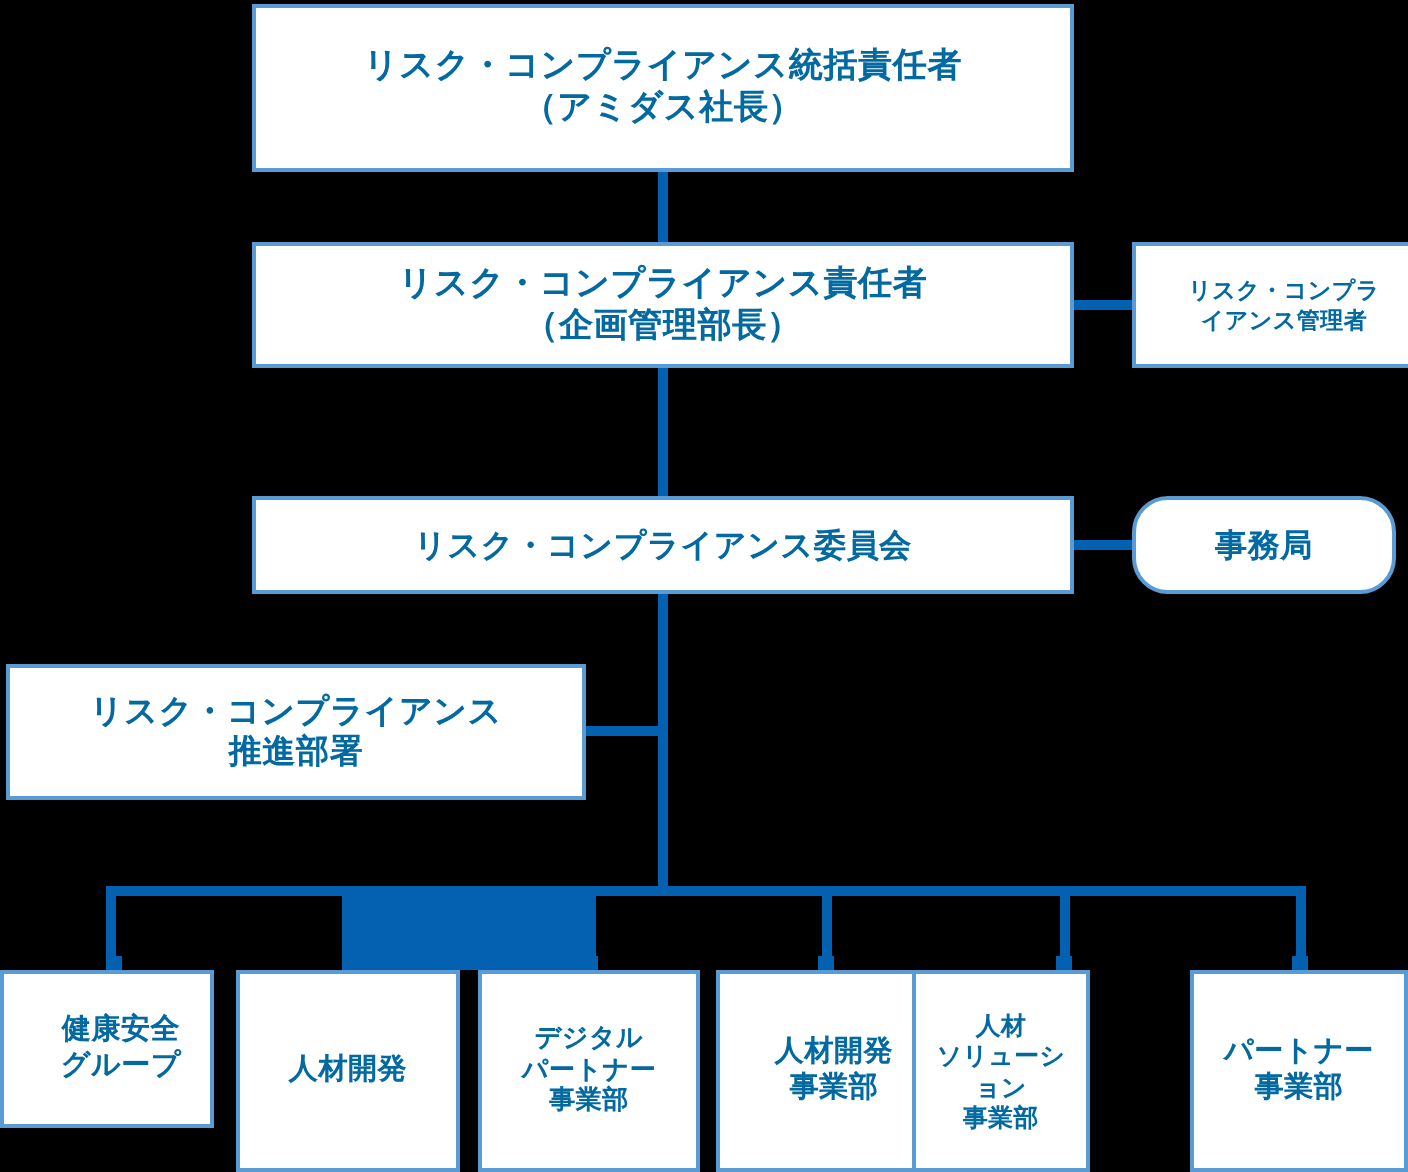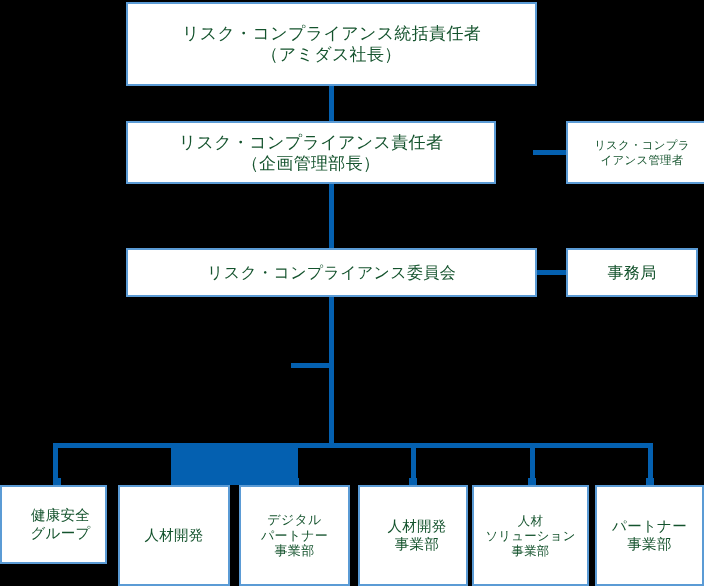--- a/index.html
+++ b/index.html
@@ -28,38 +28,38 @@
   
   .node{
     position:absolute;
     box-sizing:border-box;
     background:#ffffff;
     border:2px solid #5b9bd5;
     display:flex;
     align-items:center;
     justify-content:center;
     text-align:center;
-    color:#14532d;
-    font-weight:normal;
+    color:#0369a1;
+    font-weight:bold;
     line-height:1.22;
     letter-spacing:0.02em;
     z-index:3;
     padding:2px 4px;
   }
   .node .txt{
     display:block;
     width:100%;
     white-space:pre-line;
   }
 
   .lvl1{font-size:17px;}
   .lvl2{font-size:17px;}
   .lvl3{font-size:16px;}
   .aside-sm{font-size:11.5px;}
-  .aside-md{font-size:16px;}
+  .aside-md{font-size:16px;border-radius:18px;}
   .promo{font-size:16.5px;}
   .dept{font-size:14.5px;}
   .dept.small{font-size:13px;}
   .dept.xsmall{font-size:12.4px;}
 </style>
 </head>
 <body>
 
 <div id="chart">
 
@@ -93,38 +93,42 @@
   <div class="line" style="left:291px; top:478px; width:8px; height:8px;"></div>
   <div class="line" style="left:409px; top:478px; width:8px; height:8px;"></div>
   <div class="line" style="left:528px; top:478px; width:8px; height:8px;"></div>
   <div class="line" style="left:646px; top:478px; width:8px; height:8px;"></div>
 
   <div class="node lvl1" style="left:126px; top:2px; width:411px; height:84px;">
     <span class="txt">リスク・コンプライアンス統括責任者
 （アミダス社長）</span>
   </div>
 
-  <div class="node lvl2" style="left:126px; top:121px; width:370px; height:63px;">
+  <div class="node lvl2" style="left:126px; top:121px; width:411px; height:63px;">
     <span class="txt">リスク・コンプライアンス責任者
 （企画管理部長）</span>
   </div>
 
   <div class="node aside-sm" style="left:566px; top:121px; width:152px; height:63px;justify-content:center;">
     <span class="txt">リスク・コンプラ
 イアンス管理者</span>
   </div>
 
   <div class="node lvl3" style="left:126px; top:248px; width:411px; height:49px;">
     <span class="txt">リスク・コンプライアンス委員会</span>
   </div>
 
   <div class="node aside-md" style="left:566px; top:248px; width:132px; height:49px;">
     <span class="txt">事務局</span>
   </div>
 
+  <div class="node promo" style="left:3px; top:332px; width:290px; height:68px;">
+    <span class="txt">リスク・コンプライアンス
+推進部署</span>
+  </div>
 
   <div class="node dept" style="left:0px; top:485px; width:107px; height:79px;padding-left:18px;">
     <span class="txt">健康安全
 グループ</span>
   </div>
 
   <div class="node dept" style="left:118px; top:485px; width:112px; height:101px;">
     <span class="txt">人材開発</span>
   </div>
 
@@ -132,21 +136,21 @@
     <span class="txt">デジタル
 パートナー
 事業部</span>
   </div>
 
   <div class="node dept" style="left:358px; top:485px; width:110px; height:101px;padding-left:12px;">
     <span class="txt">人材開発
 事業部</span>
   </div>
 
-  <div class="node dept xsmall" style="left:472px; top:485px; width:117px; height:101px;">
+  <div class="node dept xsmall" style="left:456px; top:485px; width:89px; height:101px;">
     <span class="txt">人材
 ソリューション
 事業部</span>
   </div>
 
   <div class="node dept" style="left:595px; top:485px; width:109px; height:101px;">
     <span class="txt">パートナー
 事業部</span>
   </div>
 

